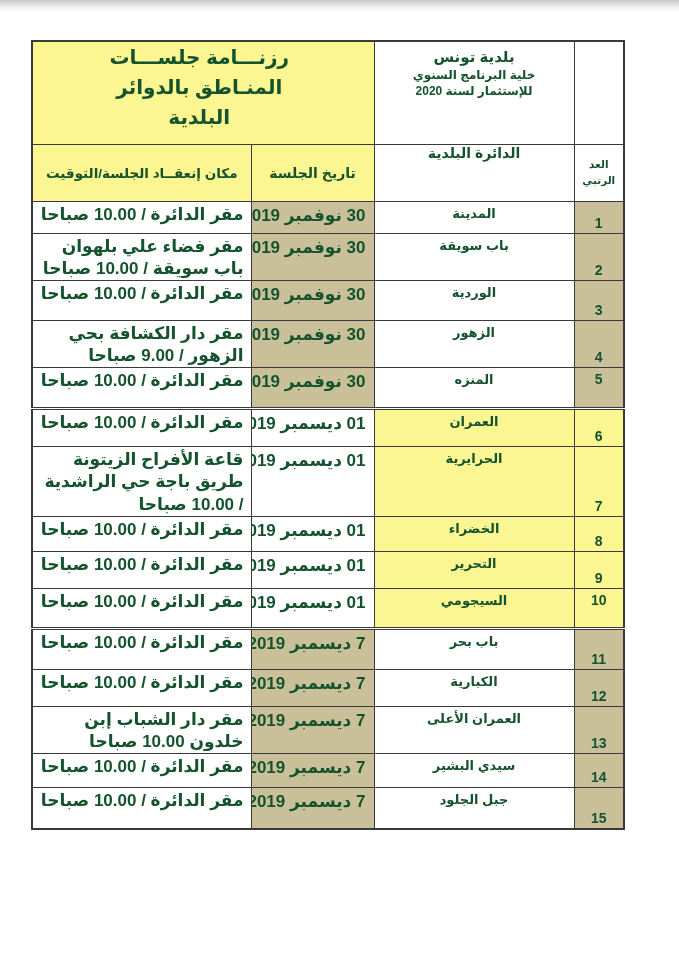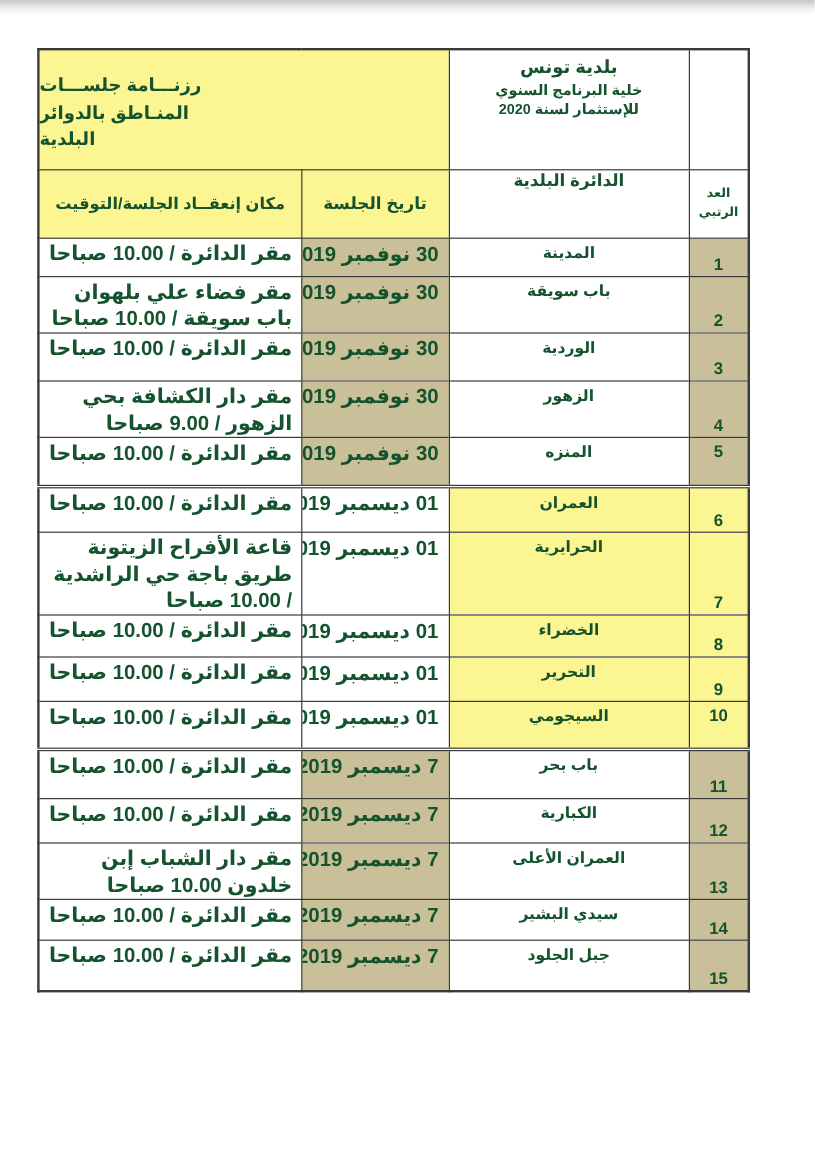--- a/index.html
+++ b/index.html
@@ -22,22 +22,22 @@
     color:#14532d;font-weight:bold;
   }
   td{border:1px solid var(--border);overflow:hidden;}
 
   
   tr.hrow1{height:100px;}
   td.corner{background:#fff;}
   td.org{background:#fff;text-align:center;vertical-align:top;padding-top:5px;}
   td.org .org-main{font-size:15px;line-height:1.3;}
   td.org .org-sub{font-size:12px;line-height:1.35;}
-  td.titleblock{background:var(--yellow);vertical-align:bottom;text-align:left;
-    padding:0 8px 12px 0;font-size:15px;line-height:1.5;}
+  td.titleblock{background:var(--yellow);vertical-align:bottom;text-align:center;
+    padding:0 8px 12px 0;font-size:20px;line-height:1.5;}
 
   
   tr.hrow2{height:57px;}
   td.h-num{background:#fff;text-align:center;vertical-align:middle;font-size:10.5px;line-height:1.5;}
   td.h-district{background:#fff;text-align:center;vertical-align:top;padding-top:0;font-size:14px;}
   td.h-date{background:var(--yellow);text-align:center;vertical-align:middle;font-size:14px;margin-top:45px;}
   td.h-location{background:var(--yellow);text-align:center;vertical-align:middle;font-size:13.5px;}
 
   
   tbody td{vertical-align:top;background:#fff;}

